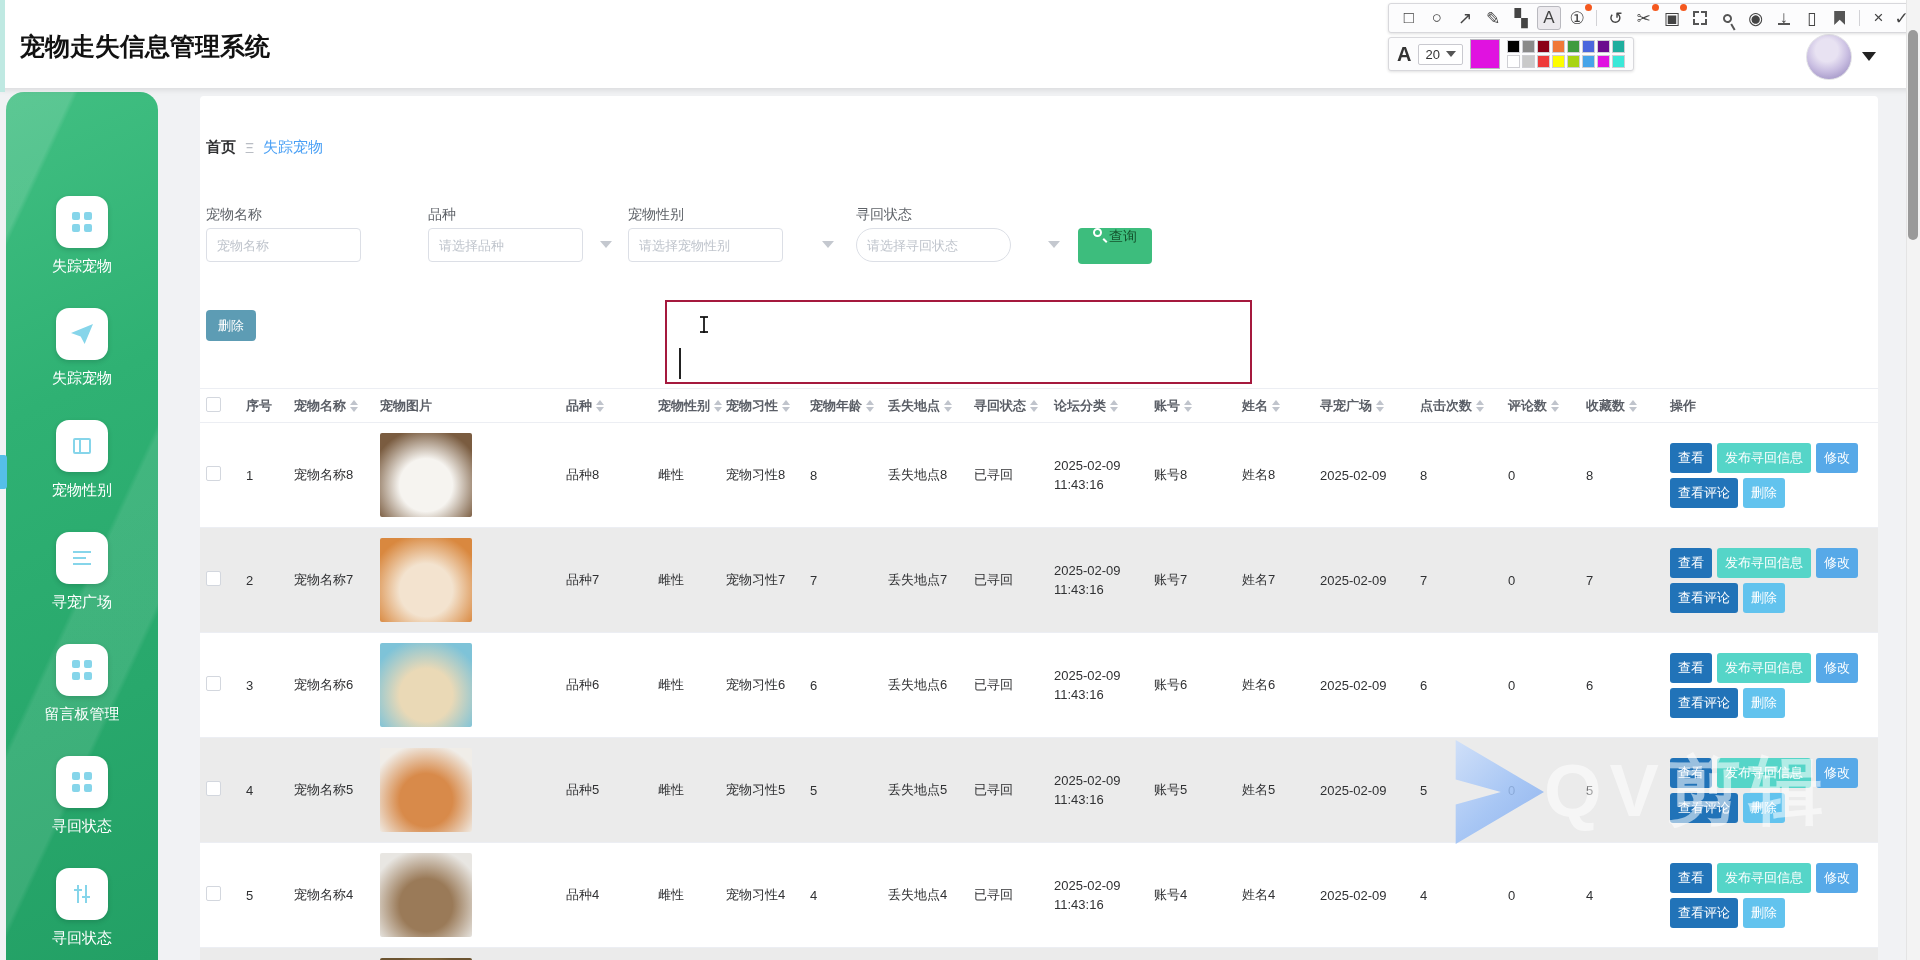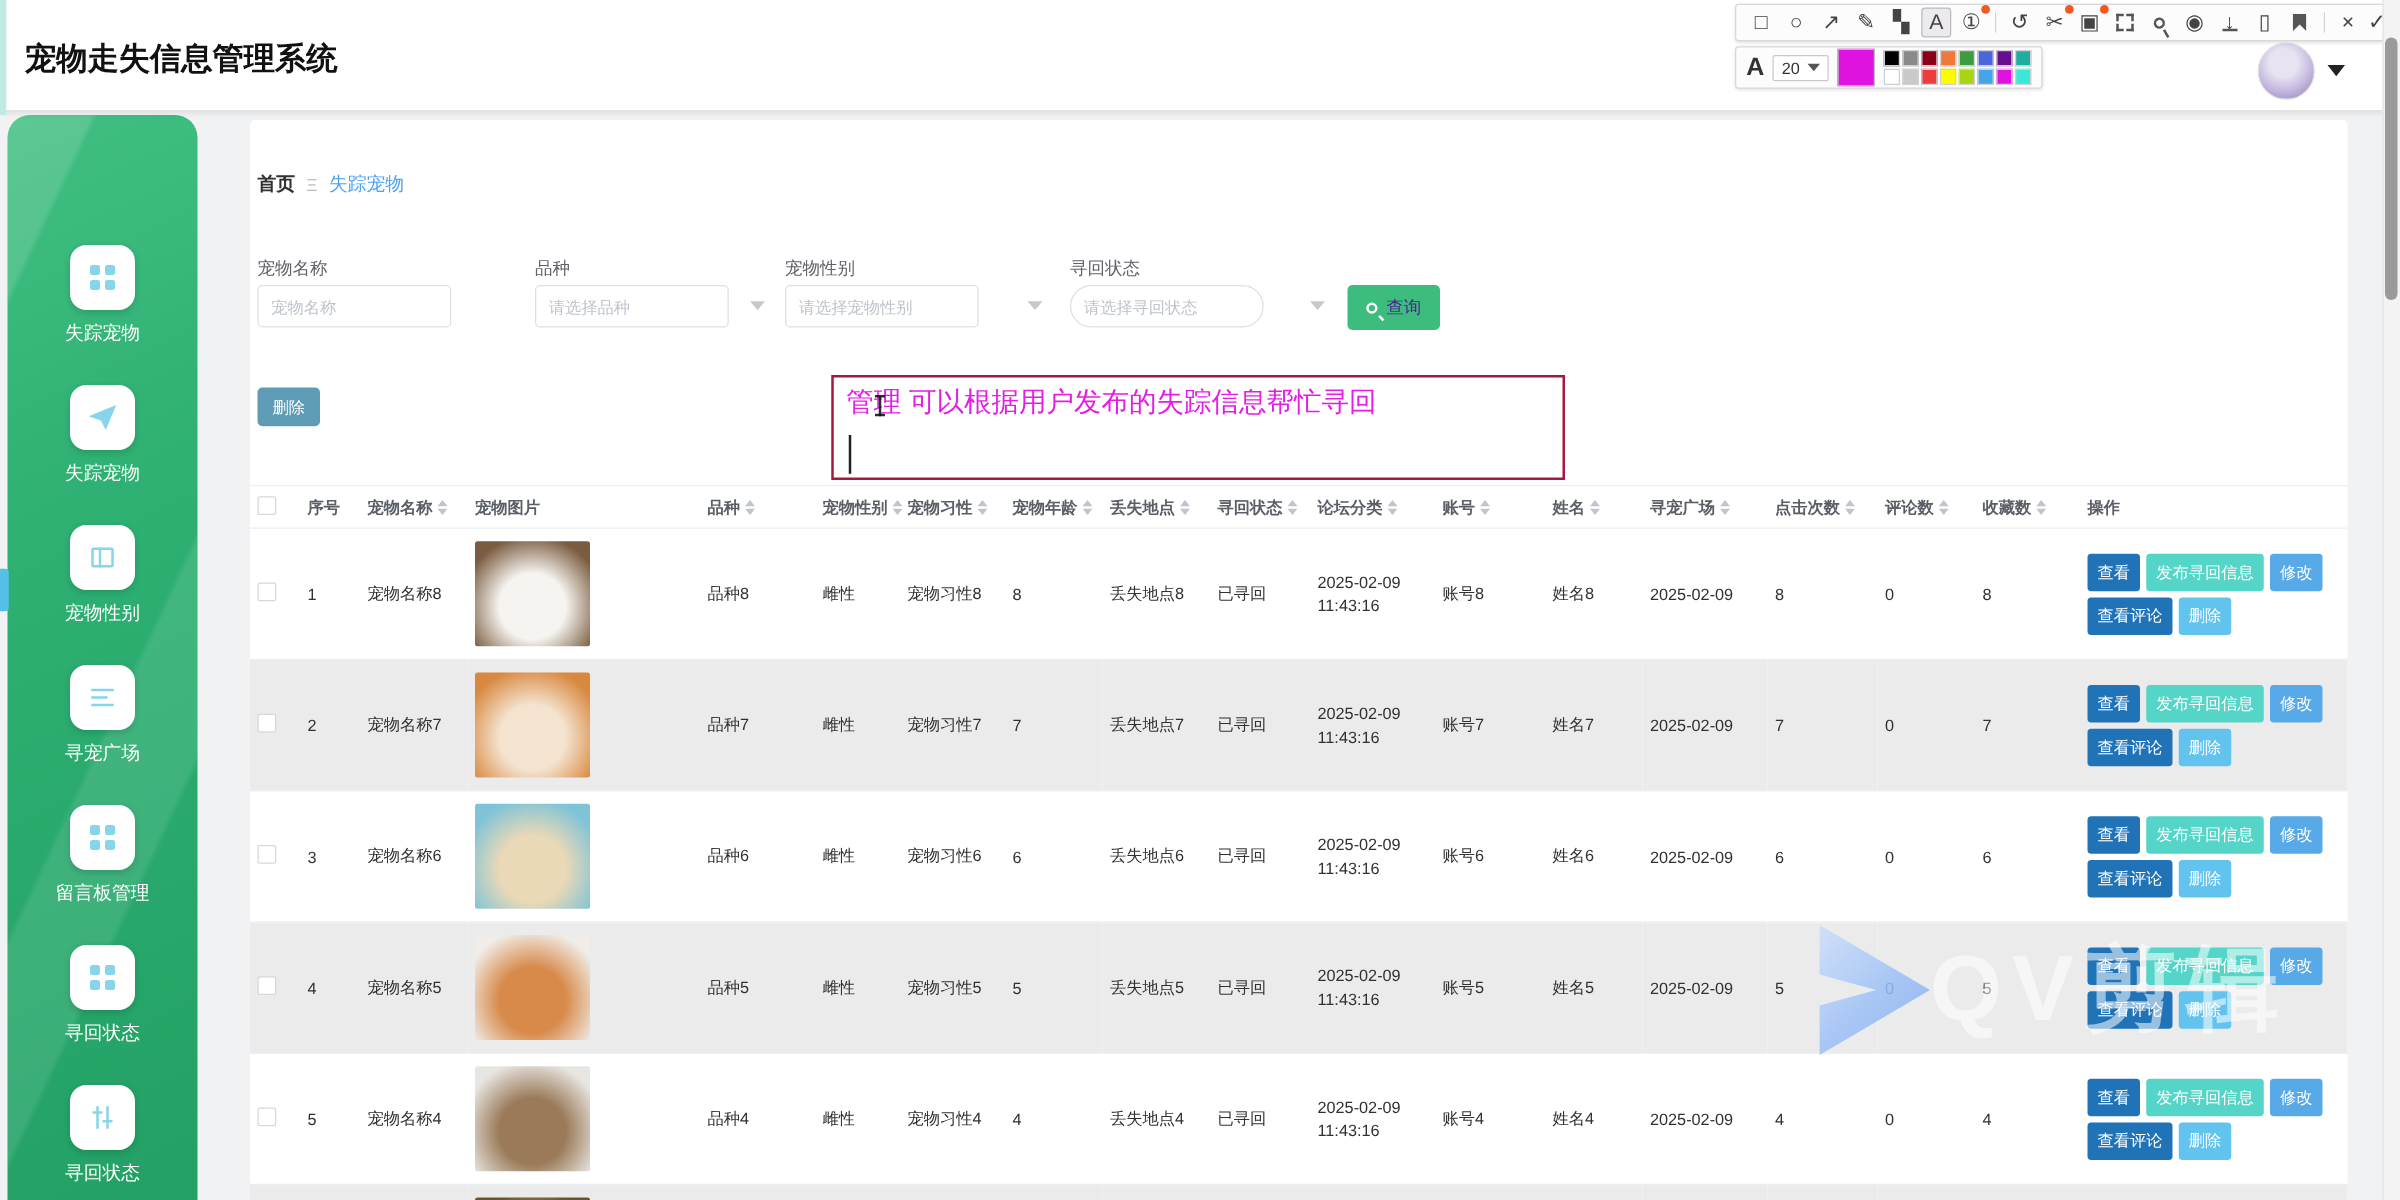--- a/index.html
+++ b/index.html
@@ -85,22 +85,22 @@
   .crumb-home { color:#303133; font-weight:bold; }
   .crumb-sep { color:#b9bdc4; font-size:14px; }
   .crumb-cur { color:#4aa0f5; }
 
   .filter-label { position:absolute; top:110px; font-size:14px; color:#5f6369; }
   .f-input { position:absolute; top:132px; width:155px; height:34px; border:1px solid #dcdfe6; border-radius:4px;
     font-size:13px; color:#333; padding:0 10px; outline:none; background:#fff; }
   .f-input::placeholder { color:#bfc4cc; }
   .sel-caret { position:absolute; top:145px; width:0; height:0; border-left:6px solid transparent; border-right:6px solid transparent;
     border-top:7px solid #c4c8cf; }
-  .search-btn { position:absolute; left:878px; top:132px; height:36px; padding:0 15px; background:#3dbd7d; color:#4c1d95;
-    border:none; border-radius:4px; font-size:14px; display:flex; align-items:center; gap:7px; cursor:pointer; }
+  .search-btn { position:absolute; left:878px; top:132px; height:36px; padding:0 15px; background:#3dbd7d; color:#14532d;
+    border:none; border-radius:4px; font-size:14px; display:flex; align-items:flex-start; gap:7px; cursor:pointer; }
   .i-search { width:9px; height:9px; border:2px solid #fff; border-radius:50%; position:relative; display:inline-block; }
   .i-search::after { content:""; position:absolute; width:2px; height:5px; background:#fff; transform:rotate(-45deg); left:9px; top:8px; }
 
   .bulk-del-btn { position:absolute; left:6px; top:214px; height:31px; padding:0 12px; background:#5d9cb4; color:#fff;
     border:none; border-radius:4px; font-size:13px; cursor:pointer; }
 
   
   .grid-table { position:absolute; left:0; top:292px; width:1678px; border-collapse:collapse; table-layout:fixed; }
   .grid-table th { height:34px; font-size:13px; font-weight:bold; color:#5a5e66; text-align:left; padding:0 6px;
     border-top:1px solid #eceef3; border-bottom:1px solid #eceef3; white-space:nowrap; }
@@ -658,21 +658,20 @@
     <td></td>
     <td></td>
     <td></td>
     <td></td>
   </tr>
       </tbody>
   </table>
 </div>
 
 <div class="note-box">
-  <div class="note-text">管理 可以根据用户发布的失踪信息帮忙寻回</div>
   <div class="note-caret"></div>
 </div>
 <div class="ibeam"></div>
 
 <div class="watermark">
   <div class="wm-play"></div>
   <div class="wm-text">QV剪辑</div>
 </div>
 
 <div class="scroll-track">

